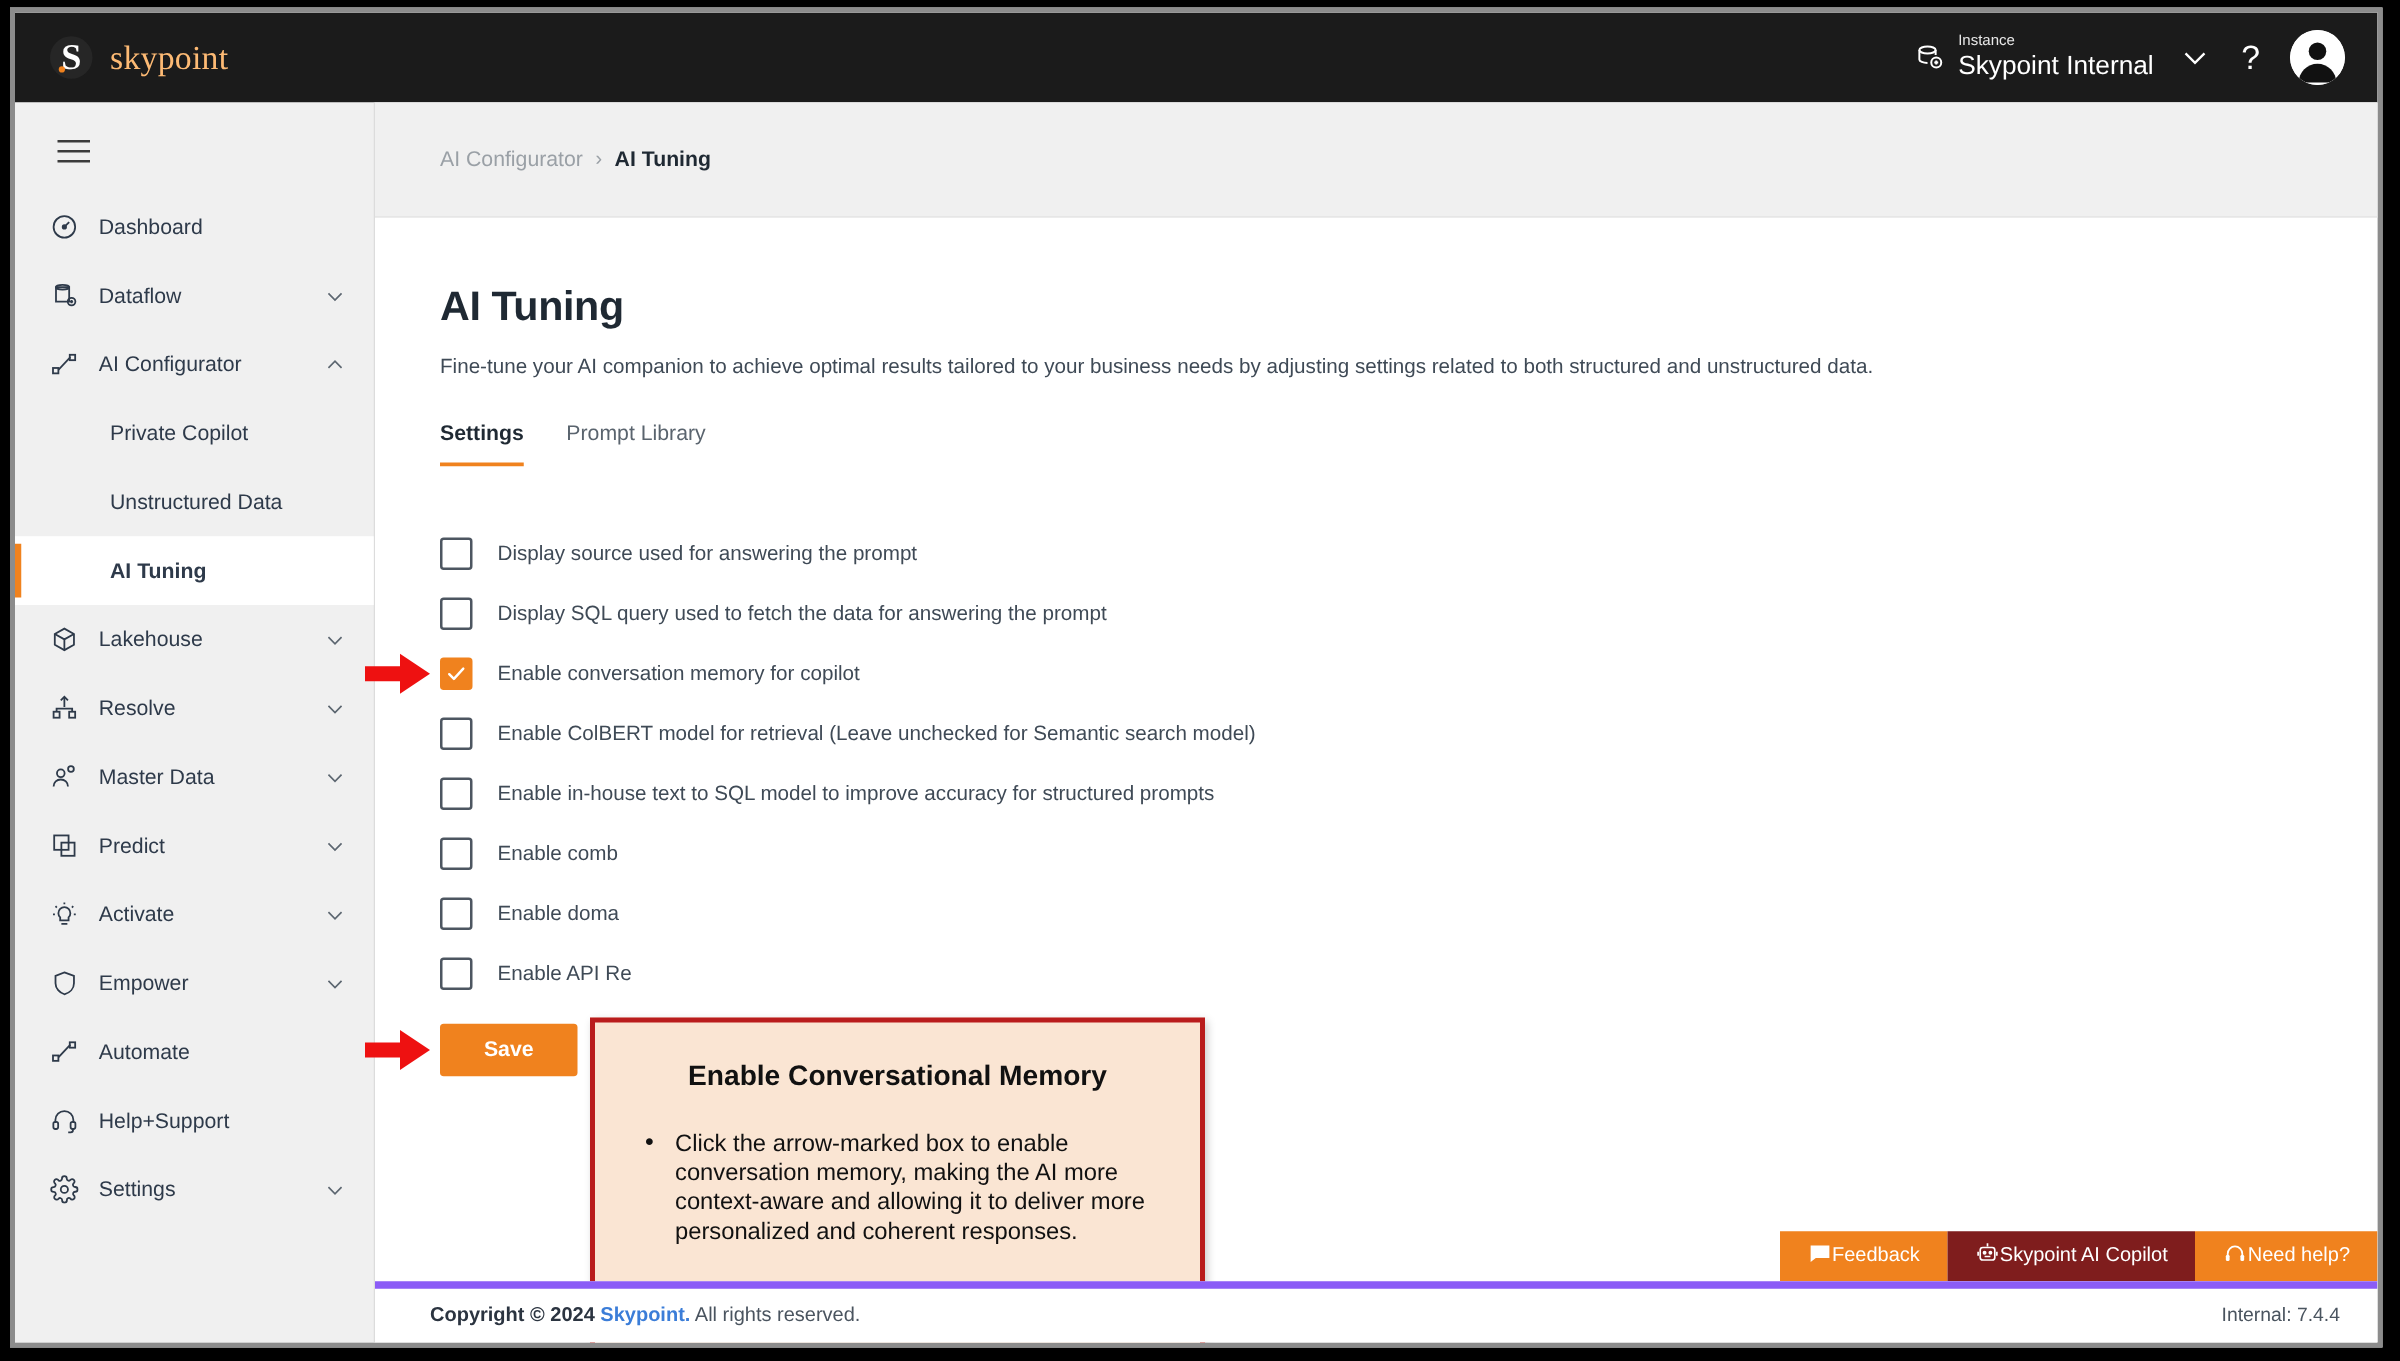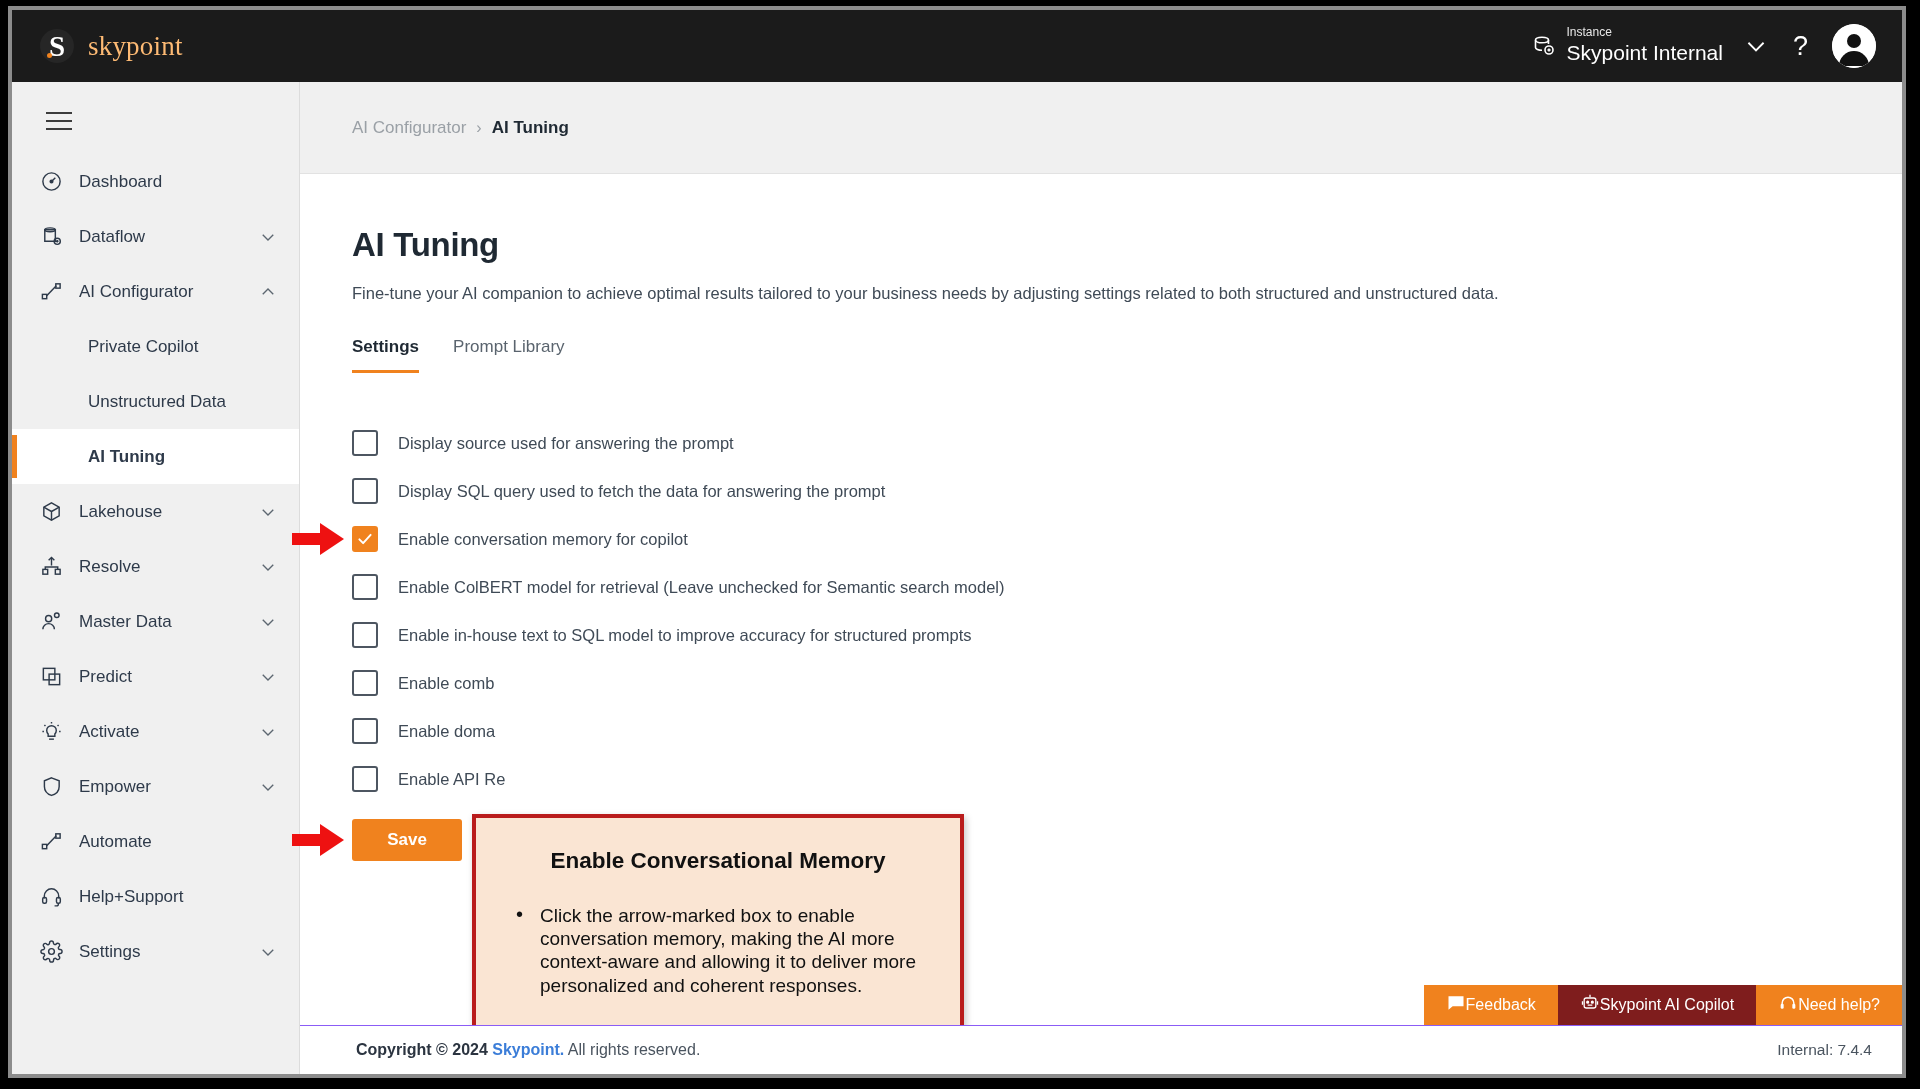--- a/index.html
+++ b/index.html
@@ -187,23 +187,23 @@
     padding: 0 22px; font-size: 16px; color: #ffffff; cursor: pointer;
   }
   .act svg { width: 20px; height: 20px; }
   .act.orange { background: #f0821e; }
   .act.black { background: #7f1d1d; }
 
   
   .footer {
     position: absolute; left: 0; bottom: 0;
     width: 100%; height: 49px; background: #ffffff;
-    border-top: 1px solid #8b5cf6;
+    border-top: 6px solid #8b5cf6;
     display: flex; align-items: center;
-    padding: 0 30px 0 56px;
+    padding: 0 30px 0 44px;
   }
   .footer-left { font-size: 16px; color: #4a545f; }
   .footer-left b { color: #2b3440; }
   .footer-left .lnk { color: #3b7dd8; font-weight: 700; }
   .footer-right { margin-left: auto; font-size: 15.5px; color: #4a545f; }
 </style>
 </head>
 <body>
 
 <div class="app-frame">

